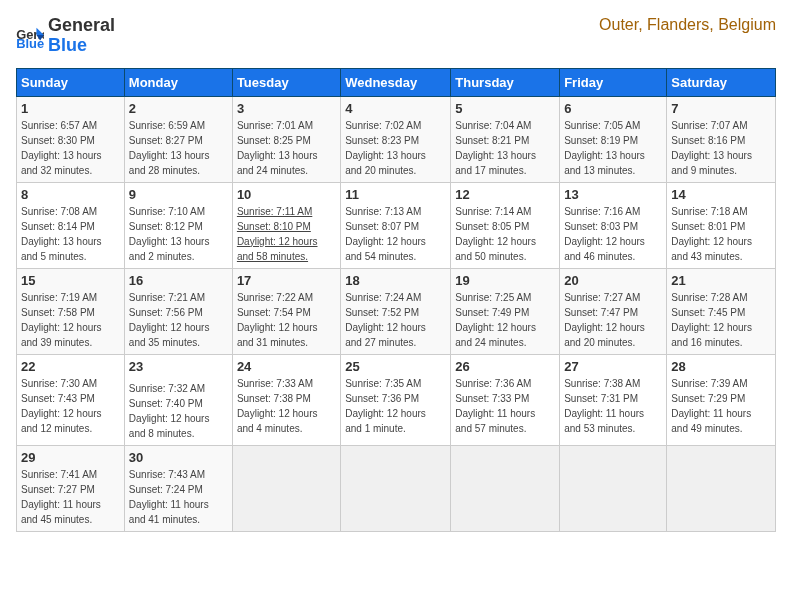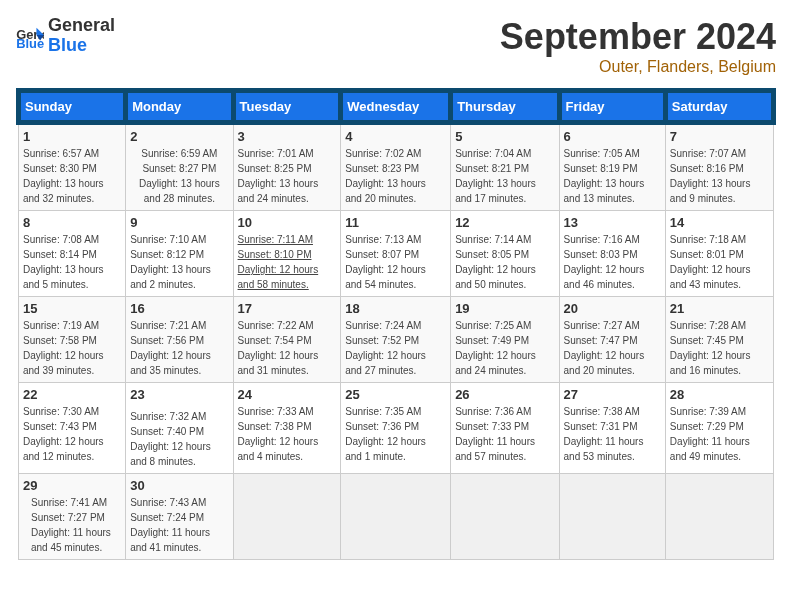--- a/index.html
+++ b/index.html
@@ -42,21 +42,21 @@
       border-collapse: collapse;
       font-size: 11px;
     }
     thead tr th {
       background-color: #1a73e8;
       color: #fff;
       padding: 6px 4px;
       text-align: left;
       font-size: 13px;
       font-weight: bold;
-      border: 5px solid #0c4a6e;
+      border: 1px solid #0c4a6e;
     }
     tbody tr td {
       border: 1px solid #ccc;
       padding: 4px;
       vertical-align: top;
       width: 113px;
       height: 80px;
       background: #fff;
     }
     tbody tr:nth-child(odd) td {
@@ -91,21 +91,20 @@
       <polygon points="22,4 30,12 22,12" fill="#1a73e8"></polygon>
       <polygon points="22,12 30,12 26,18" fill="#0d47a1"></polygon>
       <text x="0" y="26" font-size="14" font-weight="bold" fill="#1a73e8">Blue</text>
     </svg>
     <div style="display:flex;flex-direction:column;line-height:1.1">
       <span style="font-size:18px;font-weight:bold;color:#333;">General</span>
       <span style="font-size:18px;font-weight:bold;color:#1a73e8;">Blue</span>
     </div>
   </div>
   <div class="title-area">
-    <div class="month-title">September 2024</div>
     <div class="location-title">Outer, Flanders, Belgium</div>
   </div>
 </div>
 
 <table>
   <thead>
     <tr>
     <th>Sunday</th>
         <th>Monday</th>
         <th>Tuesday</th>
@@ -119,21 +118,21 @@
   <tr>
         <td>
           <span class="day-num">1</span>
           <div class="day-info" style="white-space: pre-line;">Sunrise: 6:57 AM
 Sunset: 8:30 PM
 Daylight: 13 hours
 and 32 minutes.</div>
         </td>
         <td>
           <span class="day-num">2</span>
-          <div class="day-info" style="white-space: pre-line; text-align: center;">Sunrise: 6:59 AM
+          <div class="day-info" style="white-space: pre-line;">Sunrise: 6:59 AM
 Sunset: 8:27 PM
 Daylight: 13 hours
 and 28 minutes.</div>
         </td>
         <td>
           <span class="day-num">3</span>
           <div class="day-info" style="white-space: pre-line;">Sunrise: 7:01 AM
 Sunset: 8:25 PM
 Daylight: 13 hours
 and 24 minutes.</div>
@@ -316,21 +315,21 @@
           <span class="day-num">28</span>
           <div class="day-info" style="white-space: pre-line;">Sunrise: 7:39 AM
 Sunset: 7:29 PM
 Daylight: 11 hours
 and 49 minutes.</div>
         </td>
       </tr>
       <tr>
         <td>
           <span class="day-num">29</span>
-          <div class="day-info" style="white-space: pre-line; margin-left: 8px;">Sunrise: 7:41 AM
+          <div class="day-info" style="white-space: pre-line;">Sunrise: 7:41 AM
 Sunset: 7:27 PM
 Daylight: 11 hours
 and 45 minutes.</div>
         </td>
         <td>
           <span class="day-num">30</span>
           <div class="day-info" style="white-space: pre-line;">Sunrise: 7:43 AM
 Sunset: 7:24 PM
 Daylight: 11 hours
 and 41 minutes.</div>

